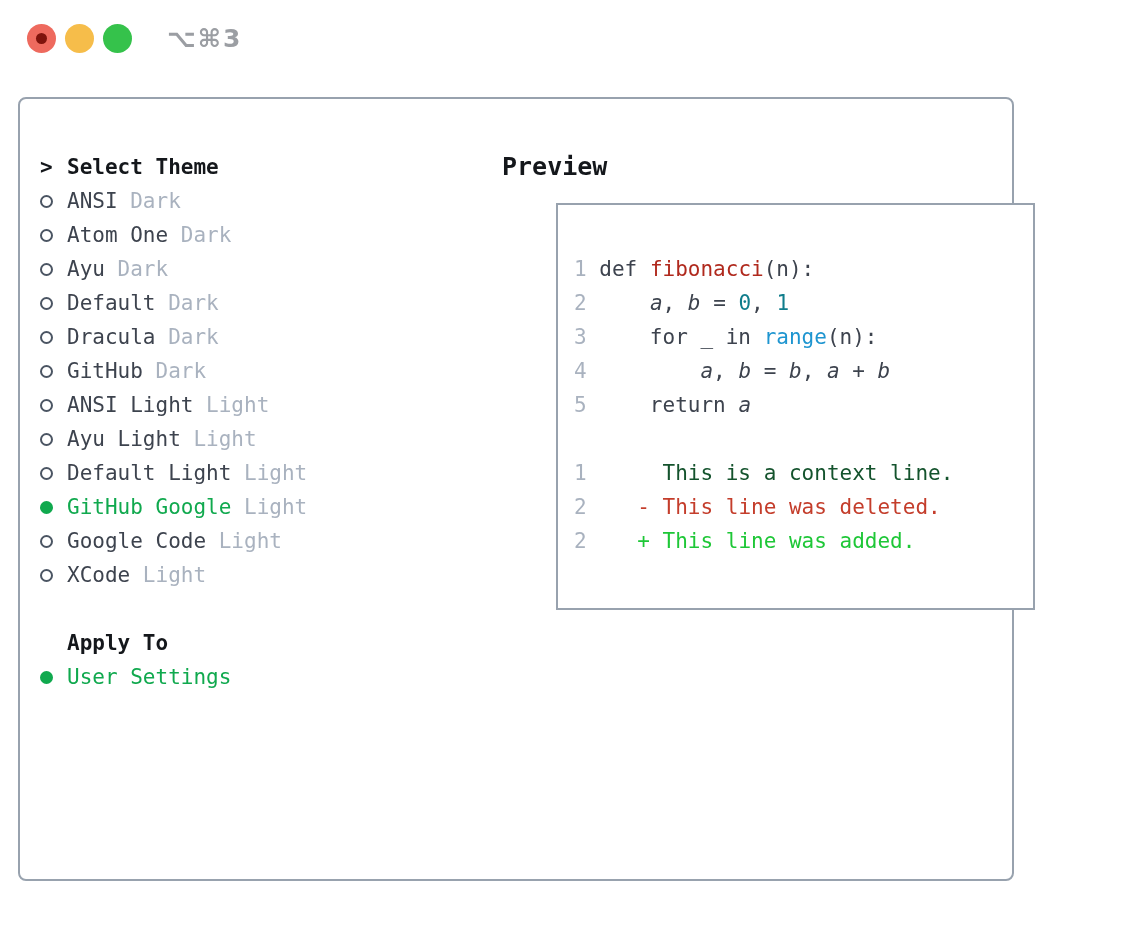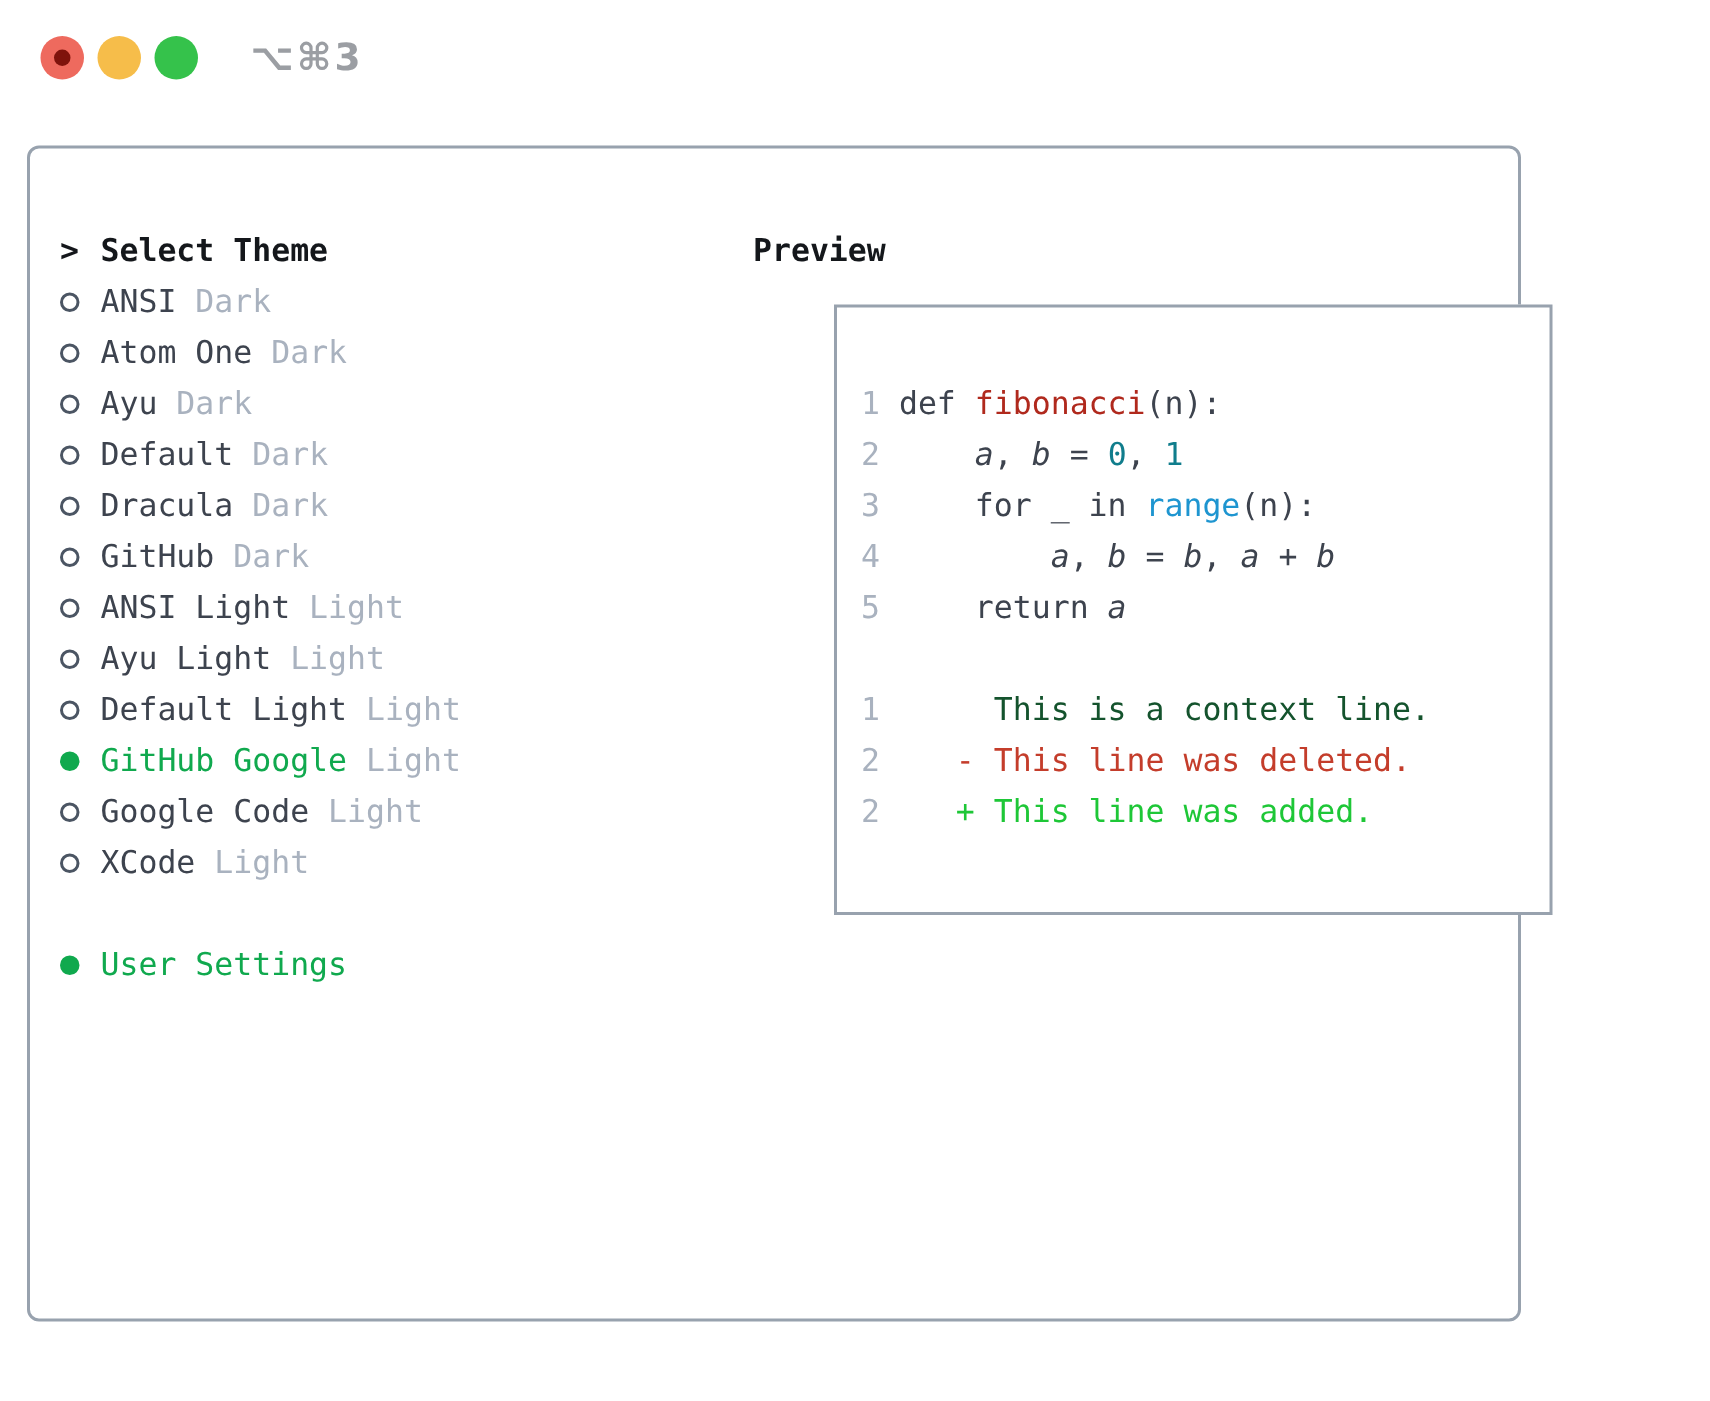--- a/index.html
+++ b/index.html
@@ -32,21 +32,21 @@
   .caret { font-weight:bold; color:#14171b; }
   .dot { width:13px; height:13px; border-radius:50%; border:2px solid #4b5563; }
   .row.selected .dot { background:#10a94e; border-color:#10a94e; }
   .row.selected .name { color:#10a94e; }
   .header-row .name { font-weight:bold; color:#14171b; }
   .suffix { color:#a9b2bf; }
   .hint-row { color:#a9b2bf; }
 
   
   .preview-title { position:absolute; left:482px; top:51px; height:34px; line-height:34px;
-                   font-size:21px; font-weight:bold; color:#14171b; }
+                   font-size:25px; font-weight:bold; color:#14171b; }
   .code-box { position:absolute; left:488px; top:104px; width:479px; height:407px;
               border:2px solid #98a2ae; background:#ffffff; padding:47px 0 0 16px; overflow:hidden;margin-left:48px; }
   .codeline { height:34px; line-height:34px; font-size:21px; white-space:pre; color:#3d434e; }
   .gutter  { color:#a9b2bf; }
   .seg-plain   { color:#3d434e; }
   .seg-func    { color:#b0291d; }
   .seg-var     { color:#3d434e; font-style:italic; }
   .seg-num     { color:#107d8c; }
   .seg-builtin { color:#1e95d0;text-align:center; }
   .seg-context { color:#14532d; }
@@ -75,20 +75,21 @@
         <div class="row"><span class="marker-box"><span class="dot"></span></span><span class="name">Default</span><span class="suffix"> Dark</span></div>
         <div class="row"><span class="marker-box"><span class="dot"></span></span><span class="name">Dracula</span><span class="suffix"> Dark</span></div>
         <div class="row"><span class="marker-box"><span class="dot"></span></span><span class="name">GitHub</span><span class="suffix"> Dark</span></div>
         <div class="row"><span class="marker-box"><span class="dot"></span></span><span class="name">ANSI Light</span><span class="suffix"> Light</span></div>
         <div class="row"><span class="marker-box"><span class="dot"></span></span><span class="name">Ayu Light</span><span class="suffix"> Light</span></div>
         <div class="row"><span class="marker-box"><span class="dot"></span></span><span class="name">Default Light</span><span class="suffix"> Light</span></div>
         <div class="row selected"><span class="marker-box"><span class="dot"></span></span><span class="name">GitHub Google</span><span class="suffix"> Light</span></div>
         <div class="row"><span class="marker-box"><span class="dot"></span></span><span class="name">Google Code</span><span class="suffix"> Light</span></div>
         <div class="row"><span class="marker-box"><span class="dot"></span></span><span class="name">XCode</span><span class="suffix"> Light</span></div>
         <div class="row"></div>
+        <div class="row header-row"><span class="marker-box"></span><span class="name">Apply To</span></div>
         <div class="row selected"><span class="marker-box"><span class="dot"></span></span><span class="name">User Settings</span></div>
         <div class="row"></div>
       </div>
 
     <div class="preview-title">Preview</div>
 
     <div class="code-box">
         <div class="codeline"><span class="gutter">1 </span><span class="seg-plain">def </span><span class="seg-func">fibonacci</span><span class="seg-plain">(n):</span></div>
         <div class="codeline"><span class="gutter">2 </span><span class="seg-plain">    </span><span class="seg-var">a</span><span class="seg-plain">, </span><span class="seg-var">b</span><span class="seg-plain"> = </span><span class="seg-num">0</span><span class="seg-plain">, </span><span class="seg-num">1</span></div>
         <div class="codeline"><span class="gutter">3 </span><span class="seg-plain">    for _ in </span><span class="seg-builtin">range</span><span class="seg-plain">(n):</span></div>

